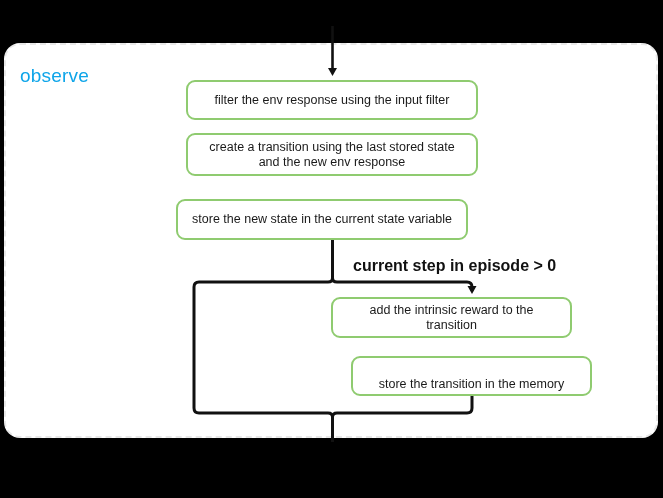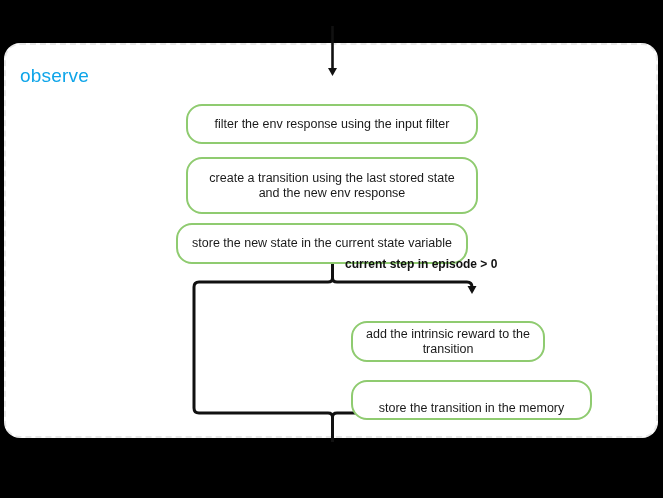--- a/index.html
+++ b/index.html
@@ -44,39 +44,39 @@
     width: 663px;
     height: 498px;
     pointer-events: none;
   }
   
   .node {
     position: absolute;
     box-sizing: border-box;
     background: #ffffff;
     border: 2.5px solid #8fcb70;
-    border-radius: 16px;
+    border-radius: 9px;
     color: #1a1a1a;
     font-size: 12.5px;
     line-height: 15px;
     text-align: center;
     display: flex;
     align-items: center;
     justify-content: center;
     padding: 2px 10px;
-    margin-top: 24px;
   }
   .node span { display: block; }
   
   .edge-label {
     position: absolute;
-    font-size: 12px;
+    font-size: 16px;
     font-weight: bold;
     color: #111111;
     white-space: nowrap;
+    margin-left: 8px;
   }
 </style>
 </head>
 <body>
 
 <div id="canvas">
 
   <div id="panel"></div>
 
   <div id="panel-title">observe</div>
@@ -99,29 +99,29 @@
 
     <path d="M472,396 L472,408 Q472,413 467,413 L337,413 Q332.5,413 332.5,417" stroke="#111111" stroke-width="3" fill="none" stroke-linejoin="round" stroke-linecap="round"></path>
 
     <path d="M332.5,417 L332.5,442" stroke="#111111" stroke-width="3" fill="none"></path>
   </svg>
 
   <div class="node" style="left:186px; top:80px; width:292px; height:40px;">
     <span>filter the env response using the input filter</span>
   </div>
 
-  <div class="node" style="left:186px; top:133px; width:292px; height:57px;">
+  <div class="node" style="left:186px; top:133px; width:292px; height:43px;">
     <span>create a transition using the last stored state and the new env response</span>
   </div>
 
   <div class="node" style="left:176px; top:199px; width:292px; height:41px;">
     <span>store the new state in the current state variable</span>
   </div>
 
-  <div class="node" style="left:351px; top:297px; width:194px; height:41px;">
+  <div class="node" style="left:331px; top:297px; width:241px; height:41px;">
     <span>add the intrinsic reward to the transition</span>
   </div>
 
   <div class="node" style="left:351px; top:356px; width:241px; height:40px;align-items:flex-end;">
     <span>store the transition in the memory</span>
   </div>
 
   <div class="edge-label" style="left:345px; top:257px;">current step in episode &gt; 0</div>
 
 </div>

